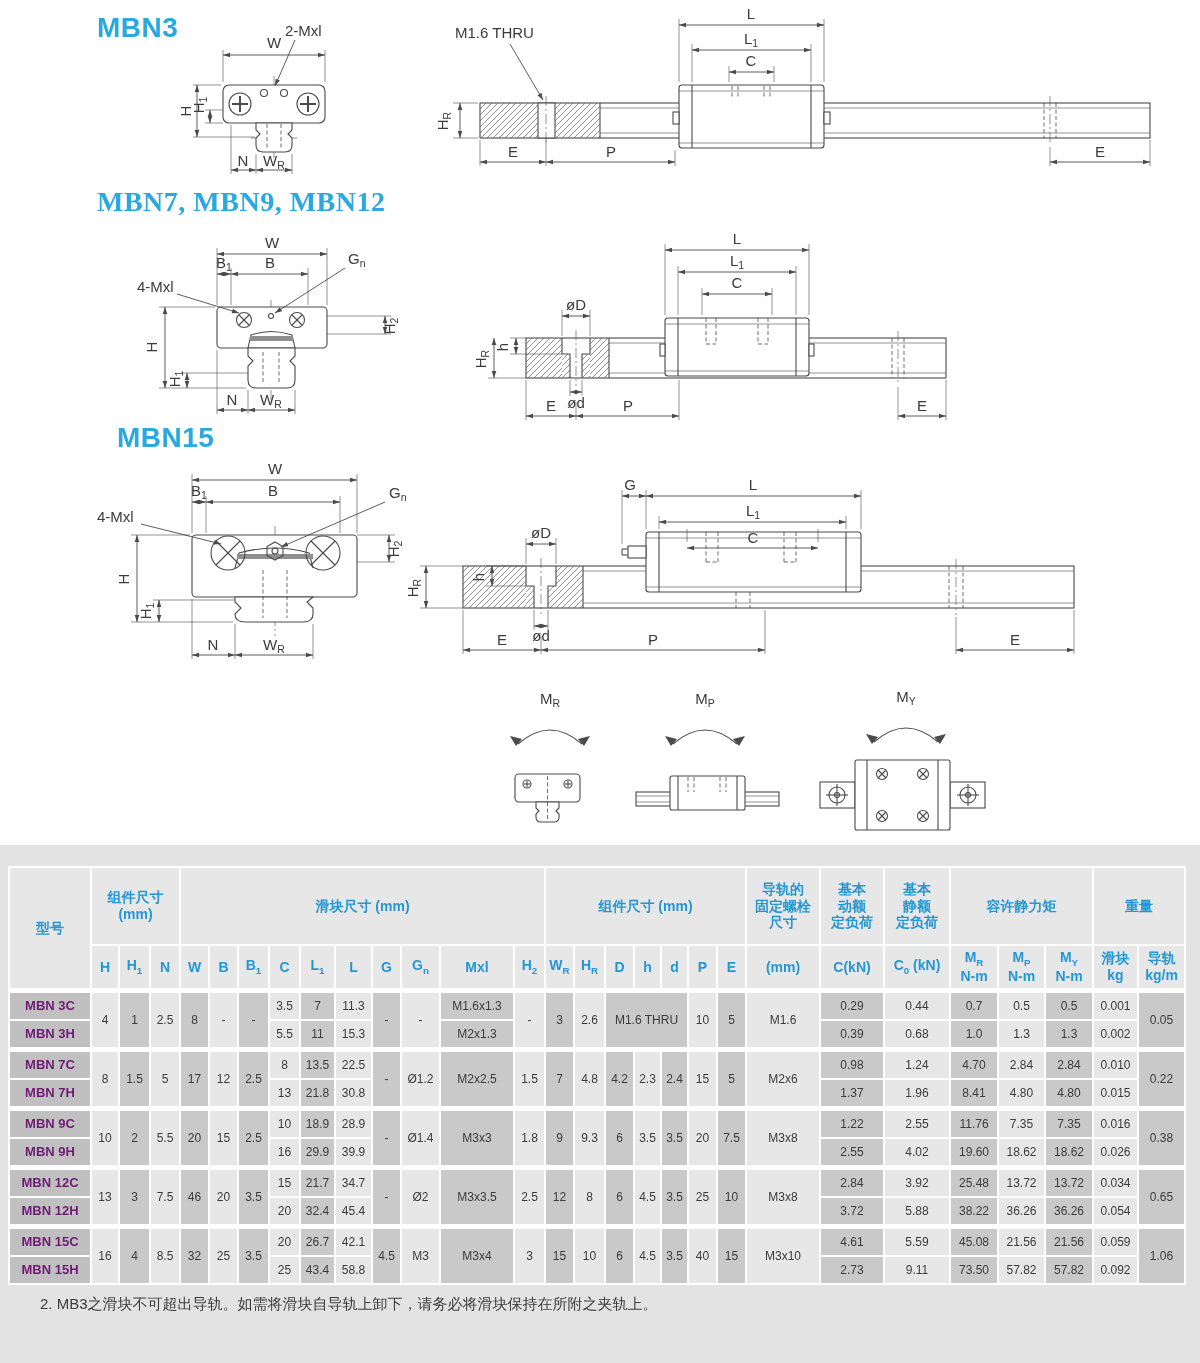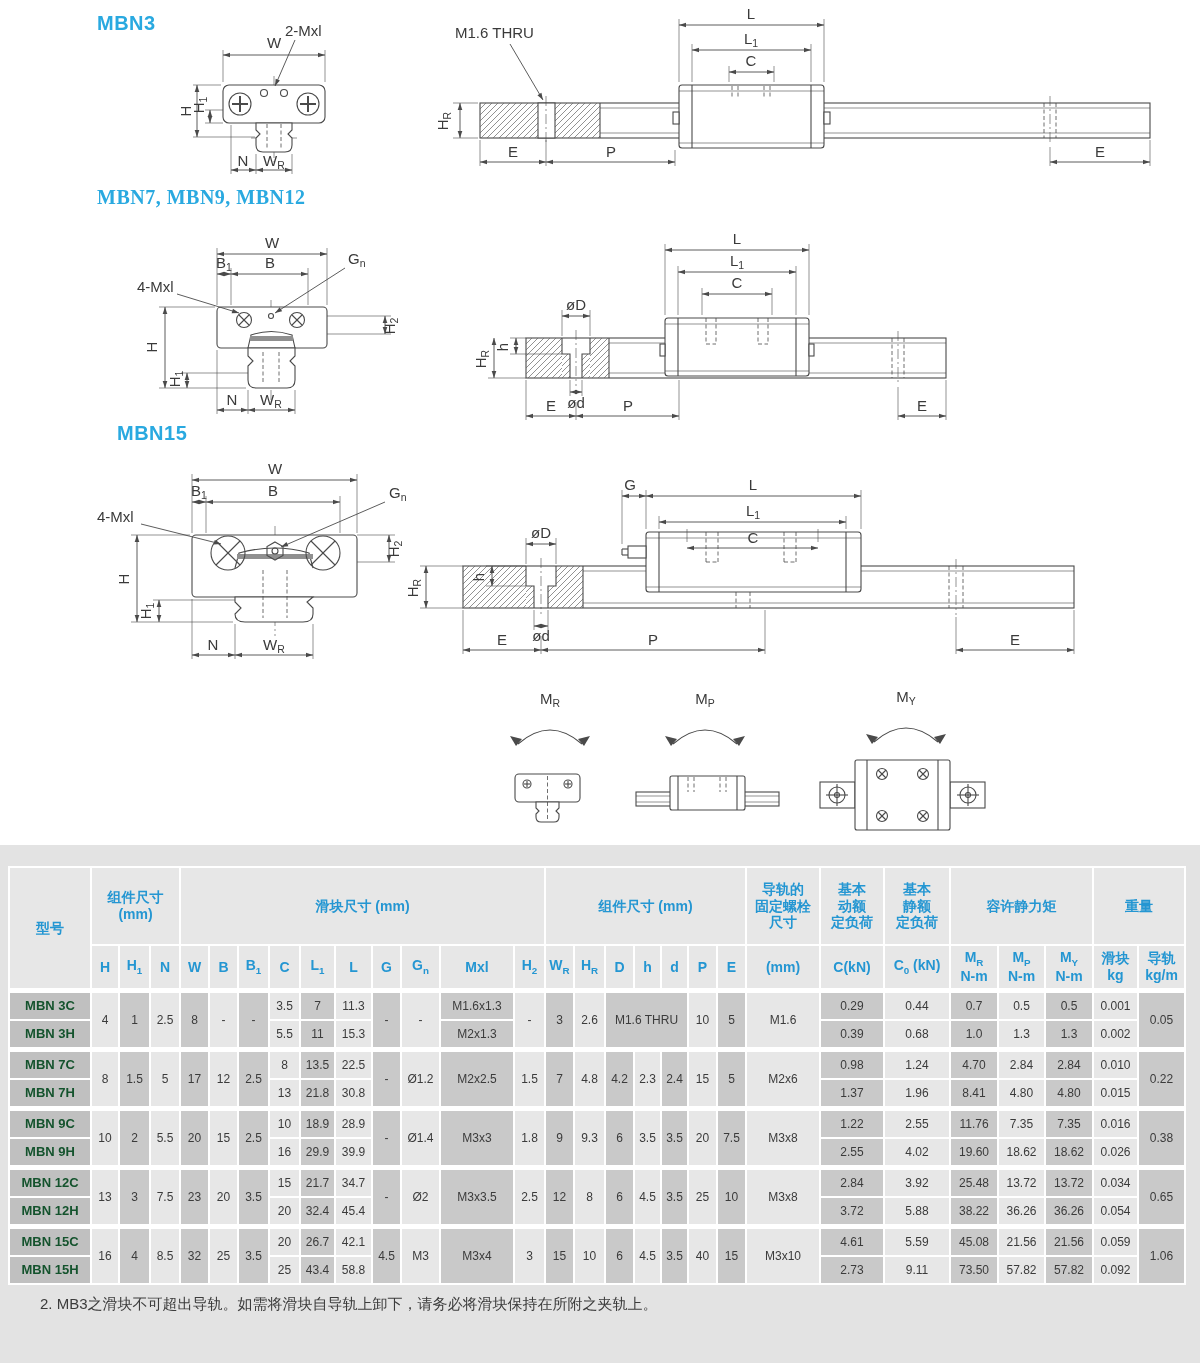--- a/index.html
+++ b/index.html
@@ -1,18 +1,18 @@
 <!DOCTYPE html>
 <html><head>
 <meta charset="utf-8">
 <style>
   html,body{margin:0;padding:0;background:#fff;font-family:"Liberation Sans",sans-serif;}
   .page{position:relative;width:1200px;height:1363px;background:#fff;overflow:hidden;}
   .gray-section{position:absolute;left:0;top:845px;width:1200px;height:518px;background:#e3e3e3;}
-  .t-title{position:absolute;color:#29a9e0;font-weight:bold;font-size:20px;letter-spacing:.5px;}
+  .t-title{position:absolute;color:#29a9e0;font-weight:bold;font-size:28px;letter-spacing:.5px;}
   svg.dr{position:absolute;overflow:visible;}
   svg text{font-family:"Liberation Sans",sans-serif;font-size:15px;fill:#3a3a3a;}
   .s{stroke:#4a4a4a;fill:none;stroke-width:1.1;}
   .sf{stroke:#4a4a4a;fill:#fff;stroke-width:1.1;}
   .sd{stroke:#4a4a4a;fill:none;stroke-width:.8;stroke-dasharray:4 2.5;}
   .scl{stroke:#4a4a4a;fill:none;stroke-width:.6;stroke-dasharray:10 3 2 3;}
   .se{stroke:#4a4a4a;stroke-width:.6;fill:none;}
   .dimg line{stroke:#4a4a4a;stroke-width:.9;}
   .dimg polygon{fill:#4a4a4a;}
   .hat line{stroke:#636363;stroke-width:.7;}
@@ -21,21 +21,21 @@
   table.spec{position:absolute;left:8px;top:866px;border-collapse:collapse;table-layout:fixed;
     font-size:12px;color:#3b3b3b;}
   table.spec th,table.spec td{border:2px solid #fff;text-align:center;vertical-align:middle;
     padding:0;line-height:1.2;overflow:hidden;}
   table.spec thead th{background:#e7e7e7;color:#2496d2;font-weight:bold;white-space:pre-line;font-size:14px;}
   table.spec thead tr:first-child th{height:76px;}
   table.spec thead tr:last-child th{height:42px;}
   table.spec tbody td{height:26px;}
   td.cL{background:#e7e7e7;}
   td.cD{background:#c9c9c9;}
-  td.cM{background:#c0c0c0;text-align:left;padding-left:7px;font-weight:bold;font-size:13px;color:#14532d;}
+  td.cM{background:#c0c0c0;text-align:left;padding-left:7px;font-weight:bold;font-size:13px;color:#701a75;}
   tr.grp td{border-top-width:5px;}
   sub{font-size:70%;}
   .notes{position:absolute;left:10px;top:1292px;font-size:15px;color:#3c3c3c;line-height:1.6;}
   .notes .n2{margin-left:30px;}
 </style>
 </head>
 <body>
 
 <div class="page">
 
@@ -1037,21 +1037,21 @@
           <td class="cD">19.60</td>
           <td class="cL">18.62</td>
           <td class="cD">18.62</td>
           <td class="cL">0.026</td>
         </tr>
         <tr class="grp">
           <td class="cM">MBN 12C</td>
           <td rowspan="2" class="cL">13</td>
           <td rowspan="2" class="cD">3</td>
           <td rowspan="2" class="cL">7.5</td>
-          <td rowspan="2" class="cD">23</td>
+          <td rowspan="2" class="cD">46</td>
           <td rowspan="2" class="cL">20</td>
           <td rowspan="2" class="cD">3.5</td>
           <td class="cL">15</td>
           <td class="cD">21.7</td>
           <td class="cL">34.7</td>
           <td rowspan="2" class="cD">-</td>
           <td rowspan="2" class="cL">Ø2</td>
           <td rowspan="2" class="cD">M3x3.5</td>
           <td rowspan="2" class="cL">2.5</td>
           <td rowspan="2" class="cD">12</td>

